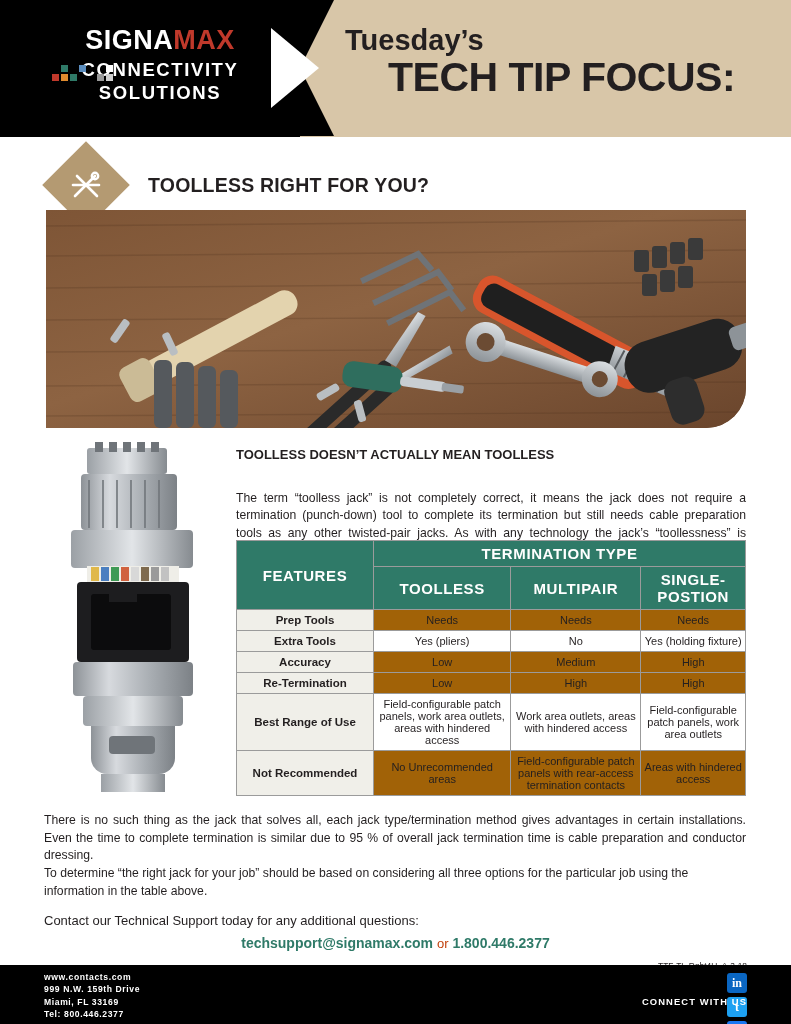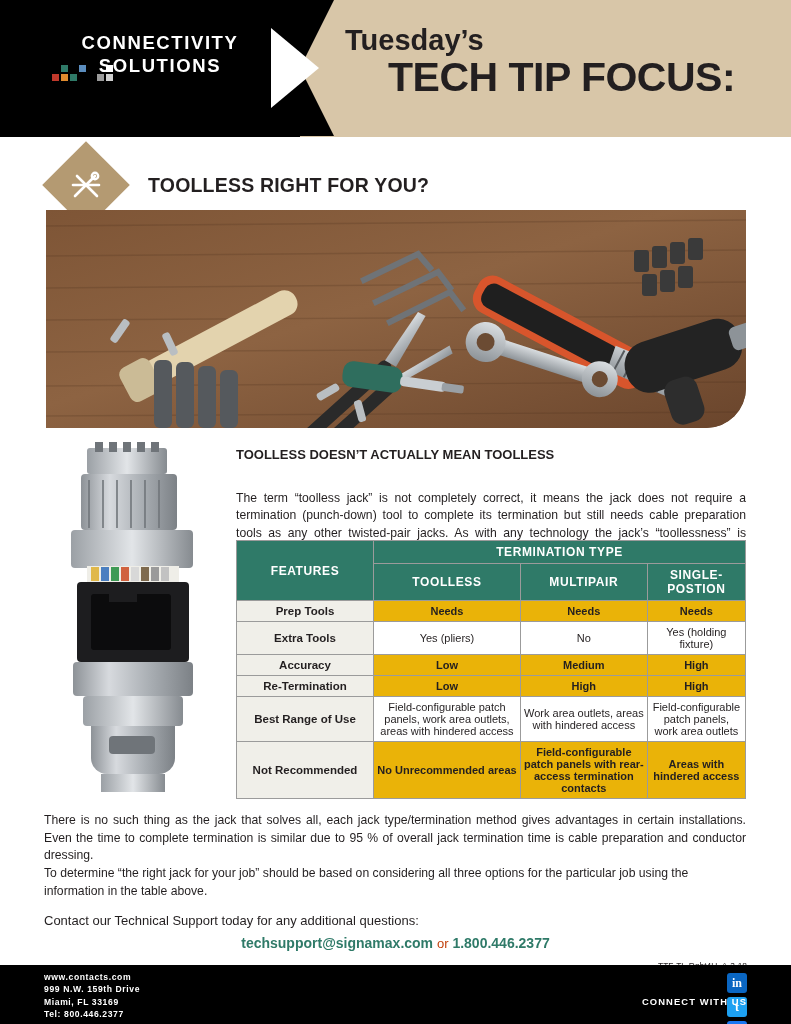--- a/index.html
+++ b/index.html
@@ -201,32 +201,31 @@
     border: 1px solid #9b9b9b;
     text-align: center;
     vertical-align: middle;
     padding: 4px 3px;
     color: #231f20;
   }
   .hdr-green {
     background: #2f7a68;
     color: #ffffff !important;
     font-weight: bold;
-    font-size: 12px;
+    font-size: 15px;
     letter-spacing: 0.6px;
   }
   .row-label {
     font-weight: bold;
     font-size: 11.5px;
     background: #f0efe9;
     width: 130px;
   }
   .cell-shade {
-    background: #eab308;
-    font-weight: bold;
+    background: #a16207;
   }
   .cell-plain {
     background: #ffffff;
   }
 
   
   .note1 {
     position: absolute;
     left: 44px;
     top: 812px;
@@ -329,20 +328,21 @@
 </style>
 </head>
 <body>
 
 <div class="header">
   <div class="header-black"></div>
   <div class="header-black-tip"></div>
   <div class="header-arrow"></div>
 
   <div class="logo-wrap">
+    <div class="logo-main"><span>SIGNA</span><span class="max">MAX</span></div>
     <div class="logo-sub1">CONNECTIVITY</div>
     <div class="logo-sub2">SOLUTIONS</div>
   </div>
   <div class="logo-dots">
     <span class="dot" style="left:0px;  top:12px; background:#c0392b;"></span>
     <span class="dot" style="left:9px;  top:12px; background:#e08b2e;"></span>
     <span class="dot" style="left:18px; top:12px; background:#2f7a68;"></span>
     <span class="dot" style="left:9px;  top:3px;  background:#2f7a68;"></span>
     <span class="dot" style="left:27px; top:3px;  background:#5b8dbe;"></span>
     <span class="dot" style="left:45px; top:12px; background:#9b9b9b;"></span>

